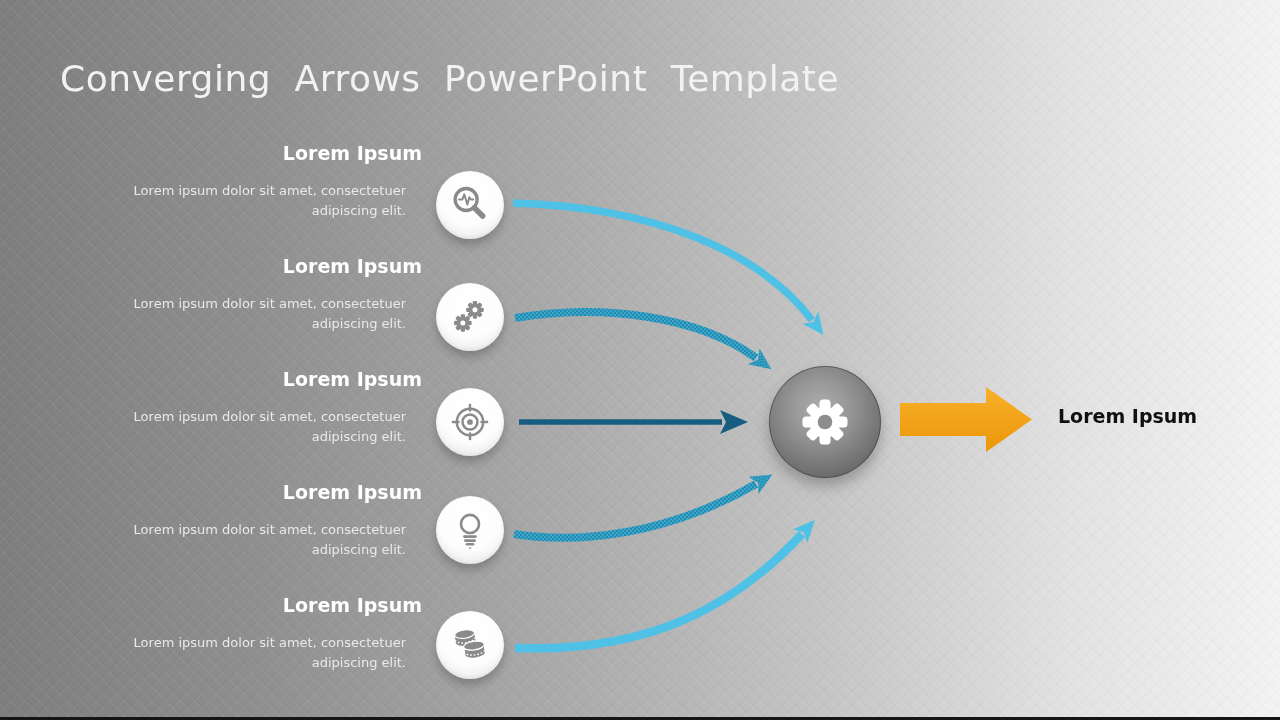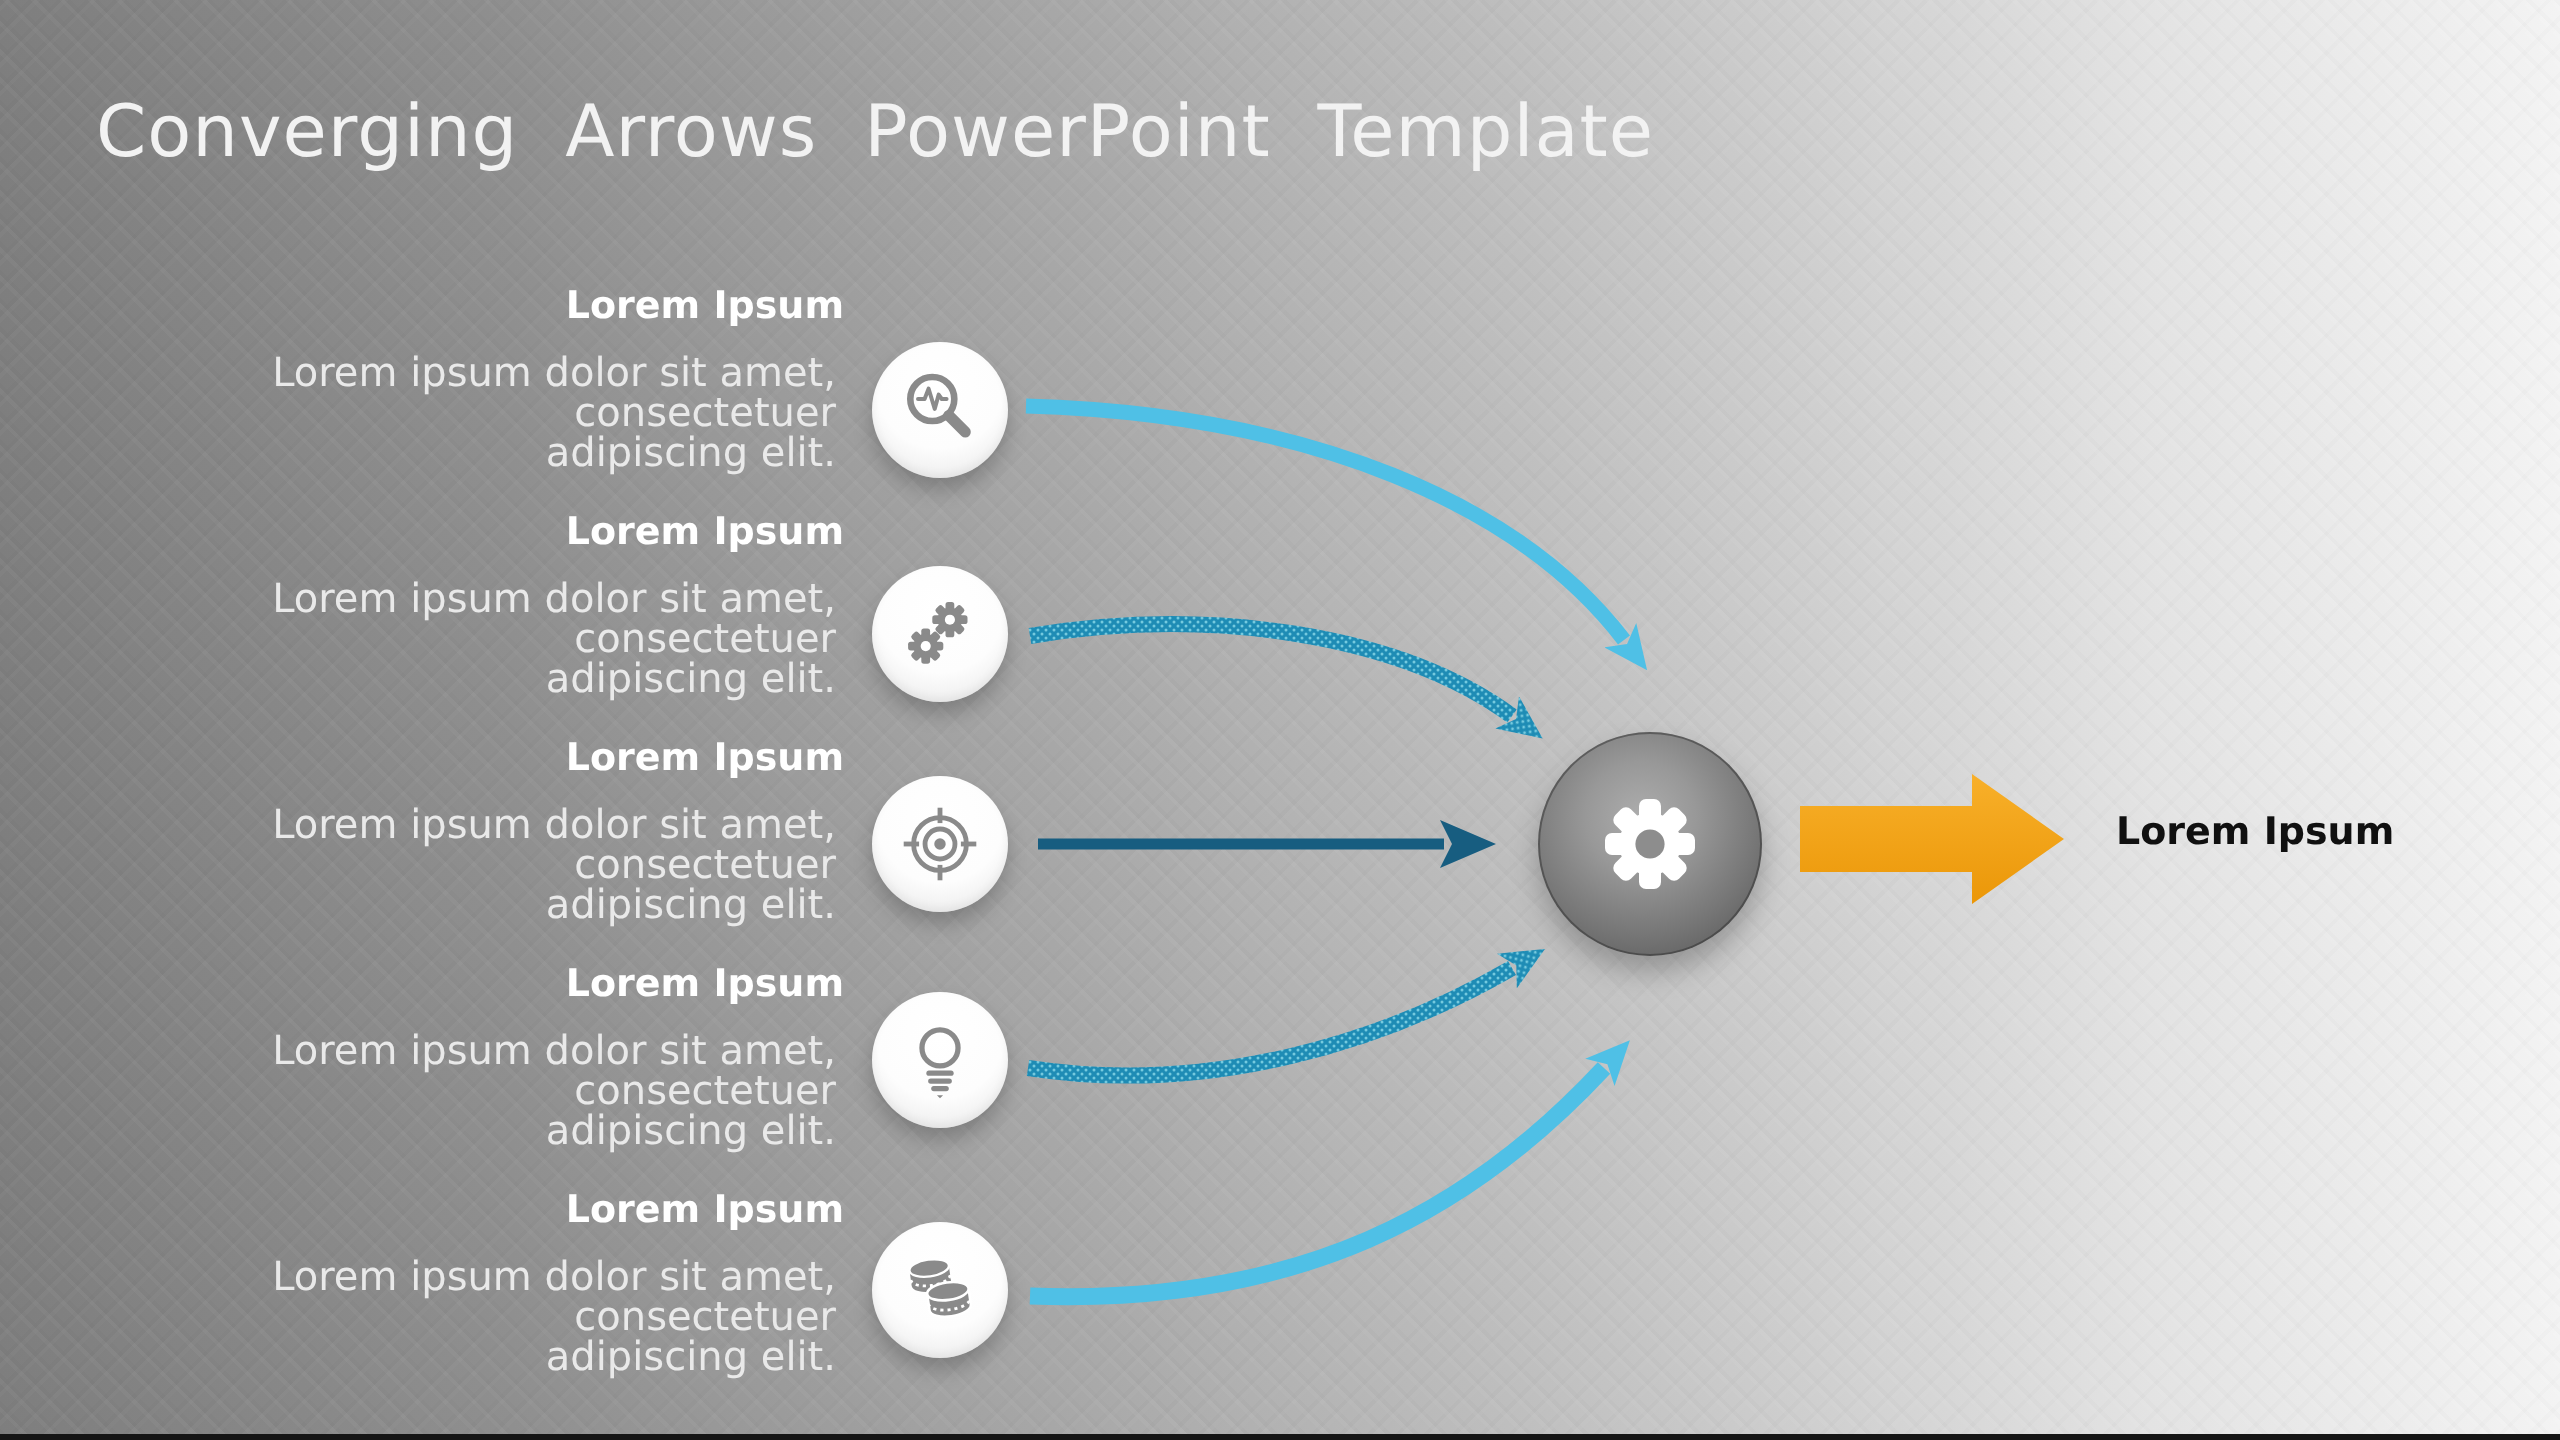--- a/index.html
+++ b/index.html
@@ -11,27 +11,27 @@
   
   .texture{
     position:absolute;inset:0;pointer-events:none;
     background-image:
       repeating-linear-gradient(45deg, rgba(255,255,255,0.05) 0 2px, rgba(0,0,0,0.02) 2px 4px, transparent 4px 10px),
       repeating-linear-gradient(-45deg, rgba(255,255,255,0.04) 0 2px, rgba(0,0,0,0.02) 2px 4px, transparent 4px 10px);
     opacity:.6;
   }
   .bottom-bar{position:absolute;left:0;bottom:0;width:100%;height:3px;background:#151515;}
   .slide-title{
-    position:absolute;left:48px;top:46px;margin:0;
+    position:absolute;left:48px;top:46px;margin:12px;
     font-size:36px;font-weight:400;color:#f2f2f2;
     letter-spacing:.5px;word-spacing:.32em;white-space:nowrap;
   }
   .row{position:absolute;right:858px;width:400px;text-align:right;}
   .row h3{margin:0 0 11px 0;font-size:19px;line-height:24px;font-weight:bold;color:#ffffff;}
-  .row .body{margin:4px;font-size:20px;line-height:20px;color:#e9e9e9;}
+  .row .body{margin:16px;font-size:13px;line-height:20px;color:#e9e9e9;}
   .row-1{top:141px}.row-2{top:254px}.row-3{top:367px}.row-4{top:480px}.row-5{top:593px}
   .icon-circle{
     position:absolute;left:436px;width:68px;height:68px;border-radius:50%;
     background:radial-gradient(circle at 50% 32%,#ffffff 0%,#fdfdfd 55%,#efefef 80%,#e3e3e3 100%);
     box-shadow:0 6px 10px rgba(0,0,0,.22), inset 0 -2px 4px rgba(0,0,0,.05);
     display:flex;align-items:center;justify-content:center;
   }
   .ic-1{top:171px}.ic-2{top:283px}.ic-3{top:388px}.ic-4{top:496px}.ic-5{top:611px}
   .icon-circle svg{width:44px;height:44px;}
   .arrow-layer{position:absolute;inset:0;pointer-events:none;}

